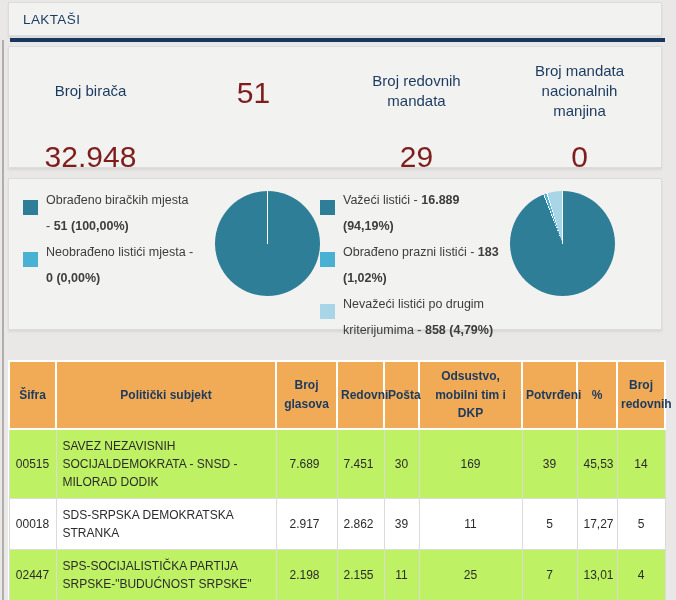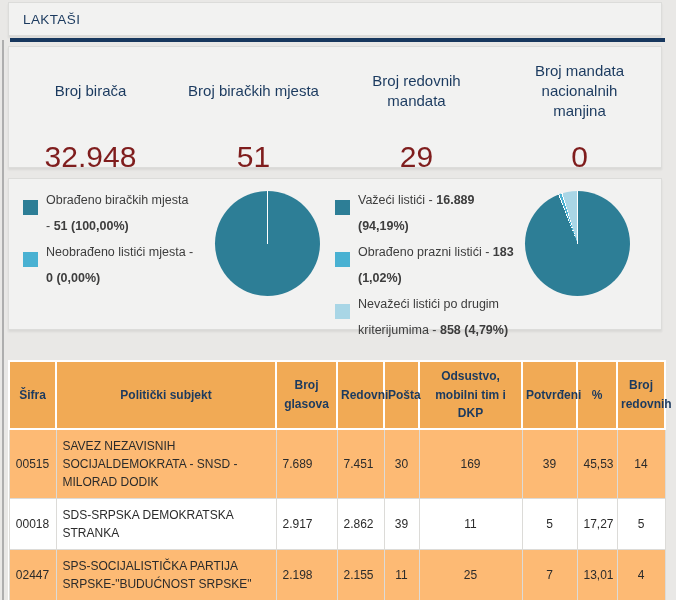--- a/index.html
+++ b/index.html
@@ -18,21 +18,21 @@
   .header-box{top:2px;height:34px;display:flex;align-items:center;padding-left:14px;}
   .page-title{color:#1b3a5f;font-size:13.5px;font-weight:400;letter-spacing:.4px;}
   .navy-bar{position:absolute;left:10px;top:38px;width:655px;height:4px;background:#17375e;}
   .stats-box{top:46px;height:122px;display:flex;}
   .stat{flex:1;text-align:center;padding-top:12px;}
   .stat-label{
     color:#1b3a5f;font-size:15px;line-height:1.32;height:64px;
     display:flex;align-items:center;justify-content:center;padding:0 16px;
   }
   .stat-value{color:#7f1d1d;font-size:30px;margin-top:17px;}
-  .pie-box{top:178px;height:152px;display:flex;gap:15px;}
+  .pie-box{top:178px;height:152px;display:flex;}
   .pie-half{display:flex;align-items:flex-start;}
   .pie-half.left{flex:0 0 300px;padding-left:14px;box-sizing:border-box;}
   .pie-half.right{flex:1;}
   .legend{padding-top:8px;font-size:12.5px;color:#3d3d3d;}
   .legend.l1{width:172px;}
   .legend.l2{width:180px;}
   .legend-item{display:flex;line-height:26px;}
   .swatch{width:15px;height:15px;margin:13px 8px 0 0;flex:none;}
   .c-teal{background:#2d7e96;}
   .c-mid{background:#49b1d2;}
@@ -46,42 +46,41 @@
     border-collapse:collapse;background:#fff;table-layout:fixed;
   }
   table.results th{
     background:#f1aa55;color:#1b3a5f;font-weight:bold;font-size:12px;
     border:2px solid #ffffff;padding:5px 3px;line-height:1.55;vertical-align:middle;
   }
   table.results td{
     font-size:12px;color:#2b2b2b;border:1px solid #dcdbd8;
     padding:7px 6px;line-height:1.5;vertical-align:middle;background:#fff;
   }
-  table.results tr.alt td{background:#fdba74;}
+  table.results tr.alt td{background:#bef264;}
   .ta-c{text-align:center;}
-  .ta-r{text-align:left;padding-right:10px !important;}
+  .ta-r{text-align:center;padding-right:10px !important;}
   .ta-l{text-align:left;}
 </style>
 </head>
 <body>
 
 <div class="left-rule"></div>
 
 <div class="box header-box">
   <span class="page-title">LAKTAŠI</span>
 </div>
 <div class="navy-bar"></div>
 
 <div class="box stats-box">
   <div class="stat">
     <div class="stat-label">Broj birača</div>
     <div class="stat-value">32.948</div>
   </div>
   <div class="stat">
-    <div class="stat-label">Broj biračkih mjesta</div>
     <div class="stat-value">51</div>
   </div>
   <div class="stat">
     <div class="stat-label">Broj redovnih mandata</div>
     <div class="stat-value">29</div>
   </div>
   <div class="stat">
     <div class="stat-label">Broj mandata nacionalnih manjina</div>
     <div class="stat-value">0</div>
   </div>

